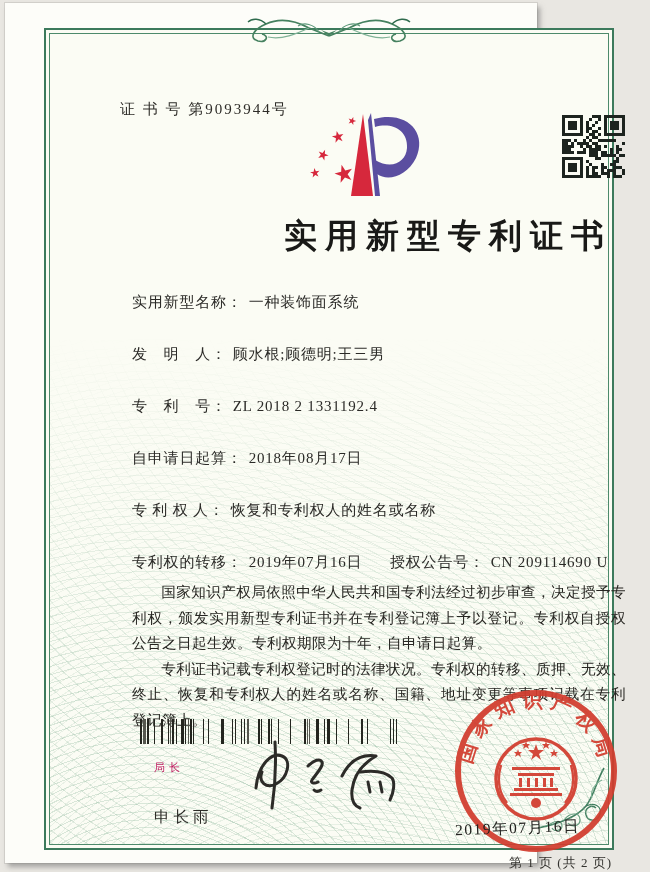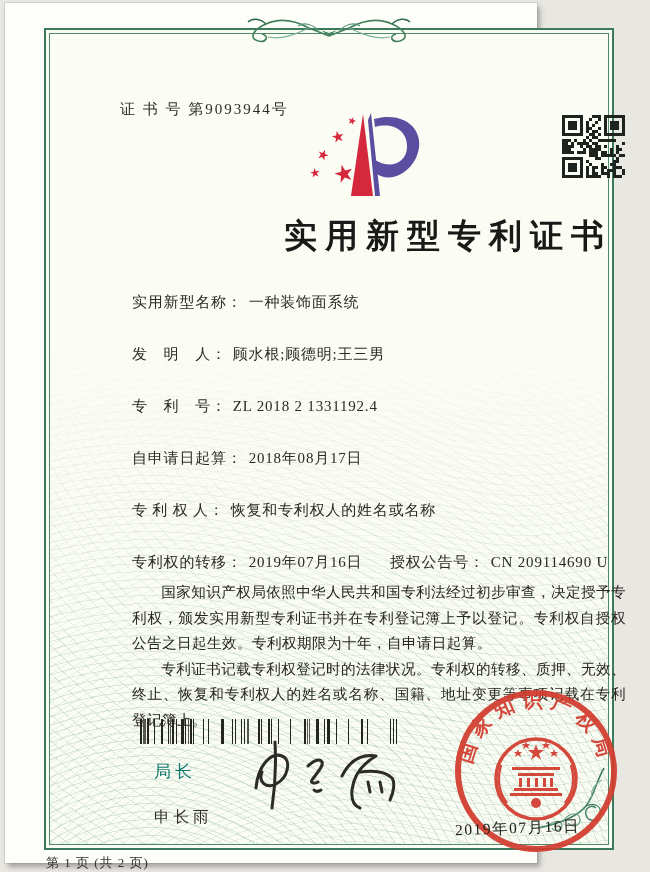--- a/index.html
+++ b/index.html
@@ -46,30 +46,30 @@
   .fields{position:absolute;left:86px;top:248px;width:500px;font-size:15px;color:#2b2a27;}
   .frow{position:relative;height:39px;line-height:22px;letter-spacing:.8px;white-space:nowrap;margin-top:13px;}
   .frow .sep{padding-right:6px;}
   .frow .pair2{position:absolute;left:258px;top:0;}
   .paras{
     position:absolute;left:86px;top:522px;width:494px;
     font-size:14.6px;line-height:25.6px;color:#262521;text-align:justify;letter-spacing:.4px;margin-top:28px;
   }
   .paras p{margin:0;text-indent:2em;}
   .barcode{position:absolute;left:94px;top:689px;width:262px;height:25px;}
-  .role{position:absolute;left:108px;top:730px;font-size:17px;letter-spacing:4px;color:#0f766e;}
+  .role{position:absolute;left:108px;top:730px;font-size:11px;letter-spacing:4px;color:#be185d;}
   .sname{position:absolute;left:108px;top:761px;font-size:15.5px;letter-spacing:4px;color:#2c2b27;margin-top:16px;}
   .sig{position:absolute;left:196px;top:700px;}
   .seal{position:absolute;left:401px;top:657px;opacity:.93;}
   .seal-date{
     position:absolute;left:409px;top:788px;font-size:15.5px;letter-spacing:1.5px;
     color:#23221f;transform:rotate(-2deg);
   }
   .footer{
-    position:absolute;left:0;right:0;top:824px;text-align:left;
+    position:absolute;left:0;right:0;top:824px;text-align:right;
     font-size:13px;letter-spacing:1px;color:#33322e;
   }
   .ornament-top{position:absolute;left:50%;top:-20px;transform:translateX(-50%);}
   .ornament-corner{position:absolute;right:2px;bottom:2px;}
 </style>
 </head>
 <body>
 
 <div class="paper">
   <div class="frame">

